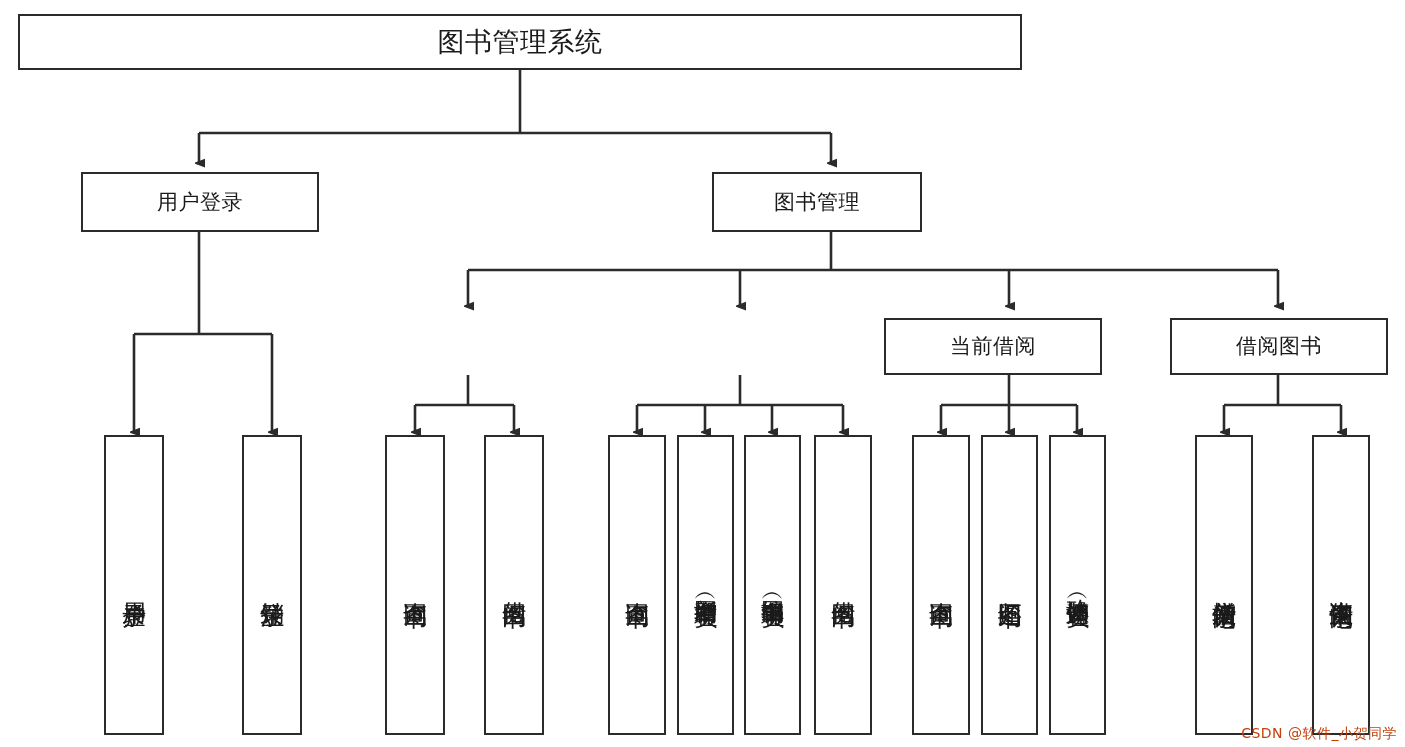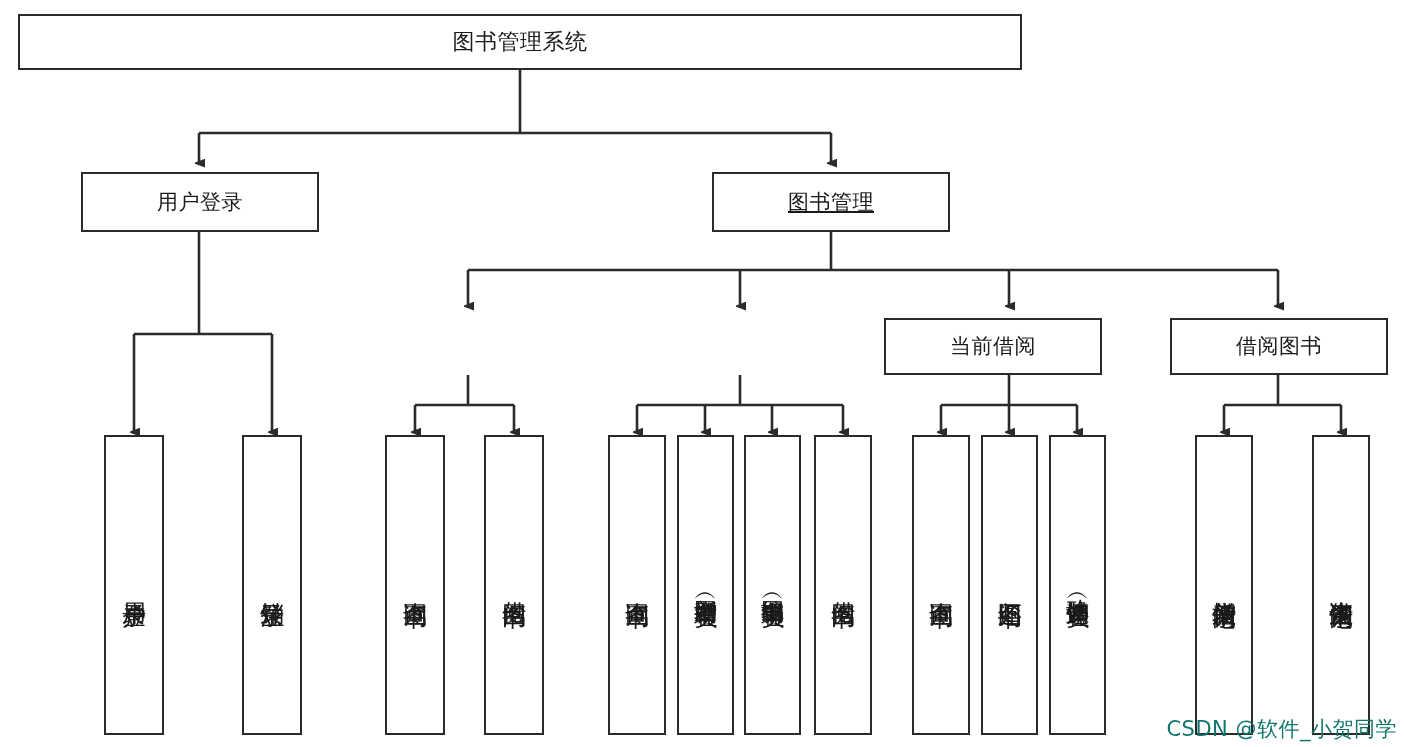--- a/index.html
+++ b/index.html
@@ -39,43 +39,43 @@
     display: block;
     text-align: center;
     line-height: 1.18;
     white-space: nowrap;
   }
   .node.horiz .lbl {
     font-size: 21px;
     letter-spacing: 0.5px;
   }
   .node.root .lbl {
-    font-size: 22px;
+    font-size: 27px;
   }
   .node.vert {
     align-items: center;
     justify-content: center;
   }
   .node.vert .lbl {
     writing-mode: vertical-rl;
     text-orientation: upright;
     font-size: 24px;
     line-height: 1.02;
     letter-spacing: 1px;
     white-space: nowrap;
   }
   .node.vert.tall .lbl {
     font-size: 23px;
   }
   #watermark {
     position: absolute;
     right: 8px;
     bottom: 4px;
-    font-size: 21px;
-    color: #0f766e;
+    font-size: 14px;
+    color: #c2410c;
     letter-spacing: 0.5px;
     z-index: 5;
     white-space: nowrap;
     font-family: "DejaVu Sans", "Liberation Sans", sans-serif;
   }
 </style>
 </head>
 <body>
 
 <div id="canvas">
@@ -130,21 +130,21 @@
     </g>
   </svg>
 
   <div class="node root horiz" style="left:18px; top:14px; width:1004px; height:56px;">
     <span class="lbl">图书管理系统</span>
   </div>
 
   <div class="node horiz" style="left:81px; top:172px; width:238px; height:60px;">
     <span class="lbl">用户登录</span>
   </div>
-  <div class="node horiz" style="left:712px; top:172px; width:238px; height:60px;text-decoration:underline;">
+  <div class="node horiz" style="left:712px; top:172px; width:210px; height:60px;">
     <span class="lbl">图书管理</span>
   </div>
 
   <div class="node horiz" style="left:884px; top:318px; width:218px; height:57px;">
     <span class="lbl">当前借阅</span>
   </div>
   <div class="node horiz" style="left:1170px; top:318px; width:218px; height:57px;">
     <span class="lbl">借阅图书</span>
   </div>
 

